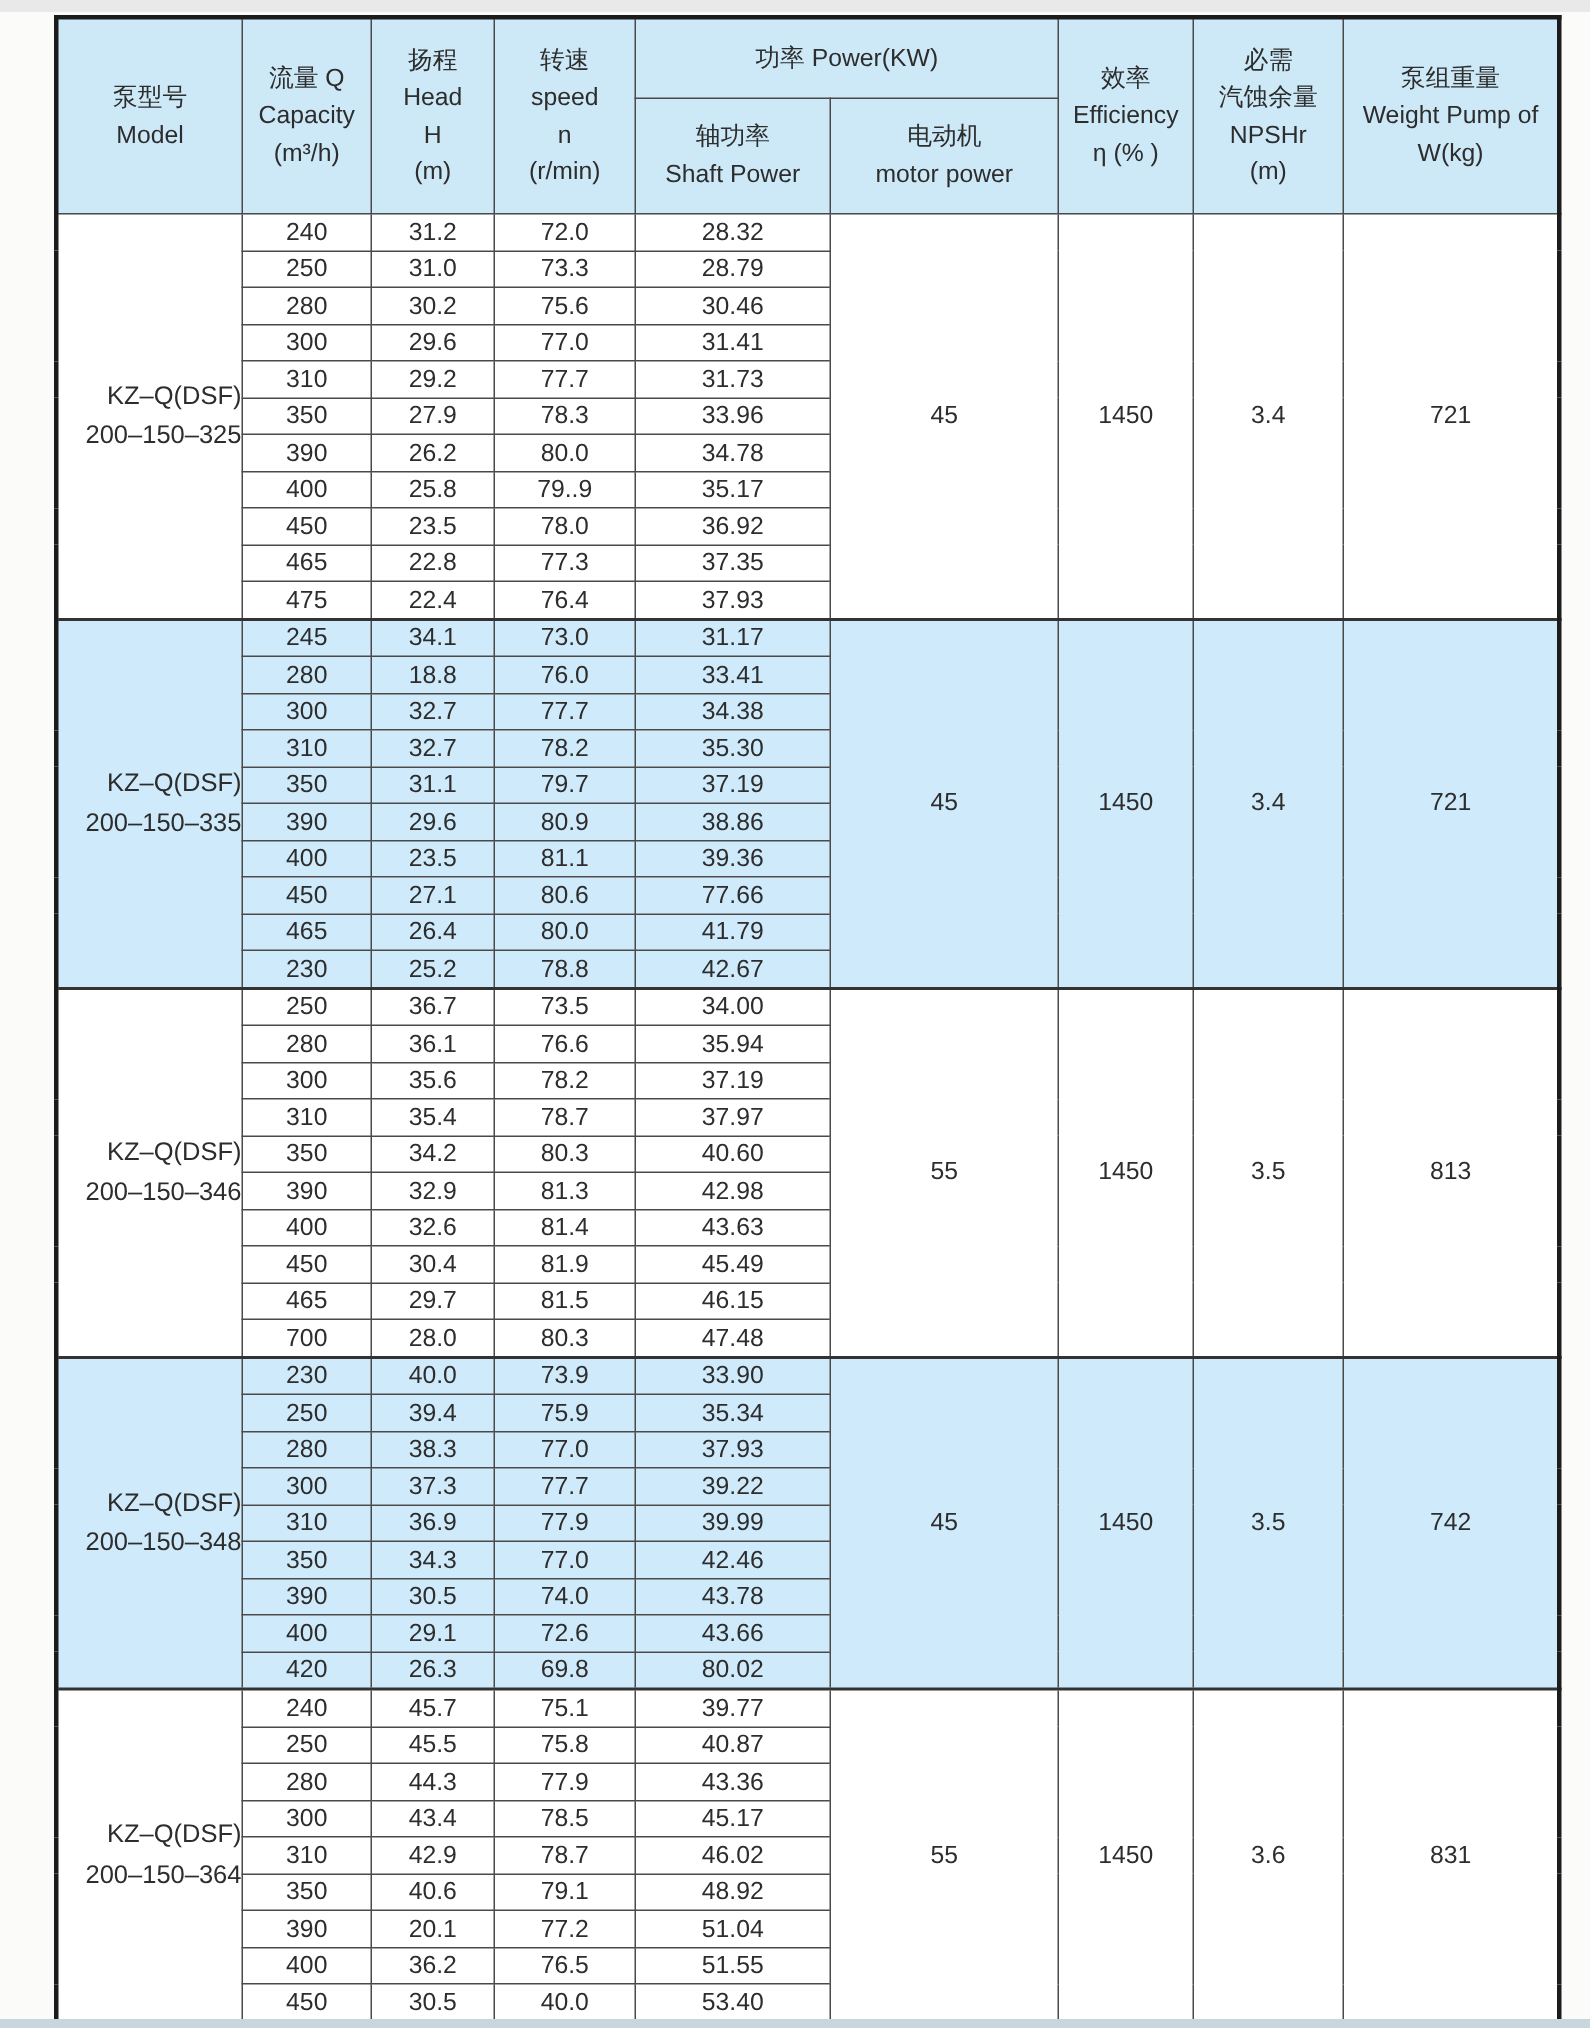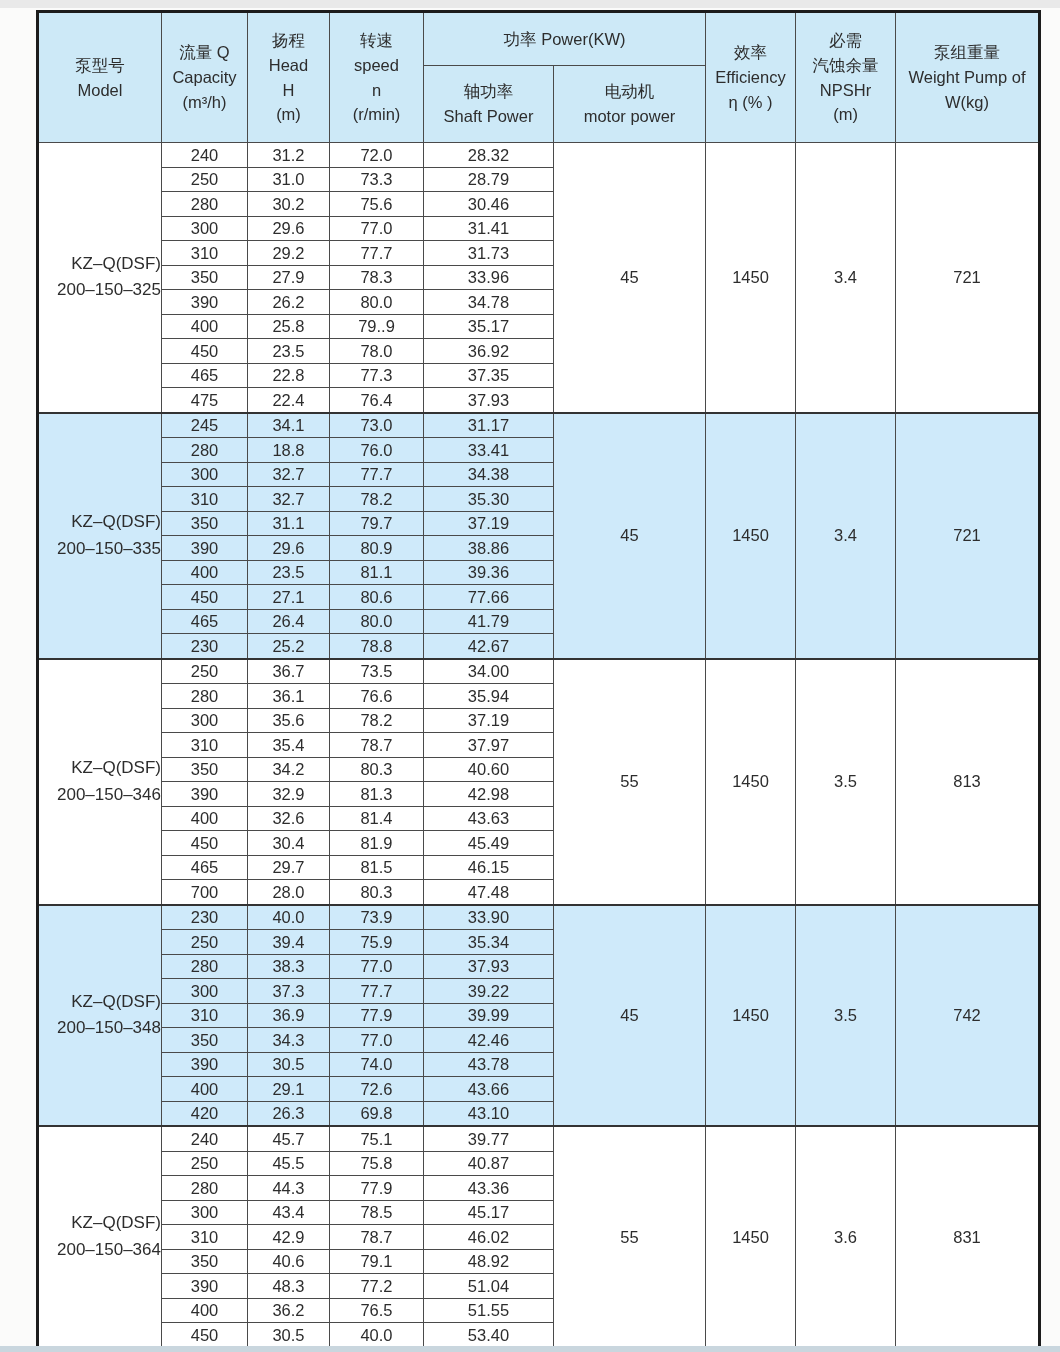--- a/index.html
+++ b/index.html
@@ -352,21 +352,21 @@
         <tr class="shaded">
           <td>400</td>
           <td>29.1</td>
           <td>72.6</td>
           <td>43.66</td>
         </tr>
         <tr class="shaded">
           <td>420</td>
           <td>26.3</td>
           <td>69.8</td>
-          <td>43.10</td>
+          <td>80.02</td>
         </tr>
         <tr class="group-start">
           <td rowspan="9" class="model">KZ–Q(DSF)
 200–150–364</td>
           <td>240</td>
           <td>45.7</td>
           <td>75.1</td>
           <td>39.77</td>
           <td rowspan="9">55</td>
           <td rowspan="9">1450</td>
@@ -398,21 +398,21 @@
           <td>46.02</td>
         </tr>
         <tr>
           <td>350</td>
           <td>40.6</td>
           <td>79.1</td>
           <td>48.92</td>
         </tr>
         <tr>
           <td>390</td>
-          <td>48.3</td>
+          <td>20.1</td>
           <td>77.2</td>
           <td>51.04</td>
         </tr>
         <tr>
           <td>400</td>
           <td>36.2</td>
           <td>76.5</td>
           <td>51.55</td>
         </tr>
         <tr>

